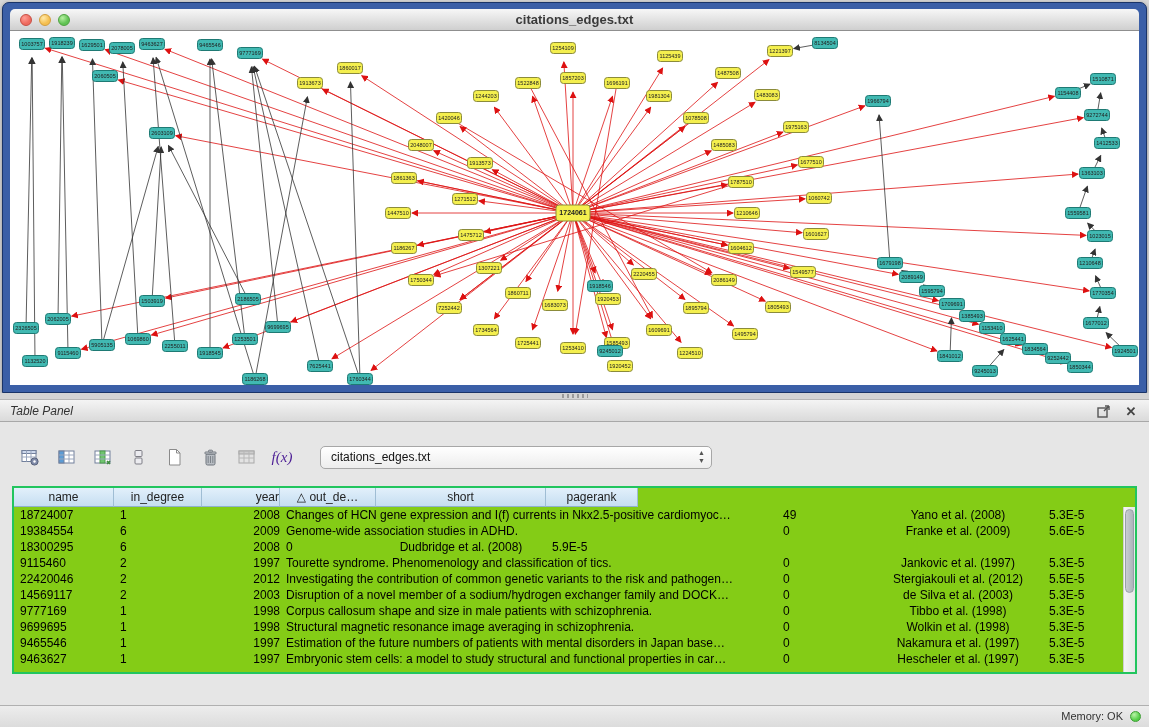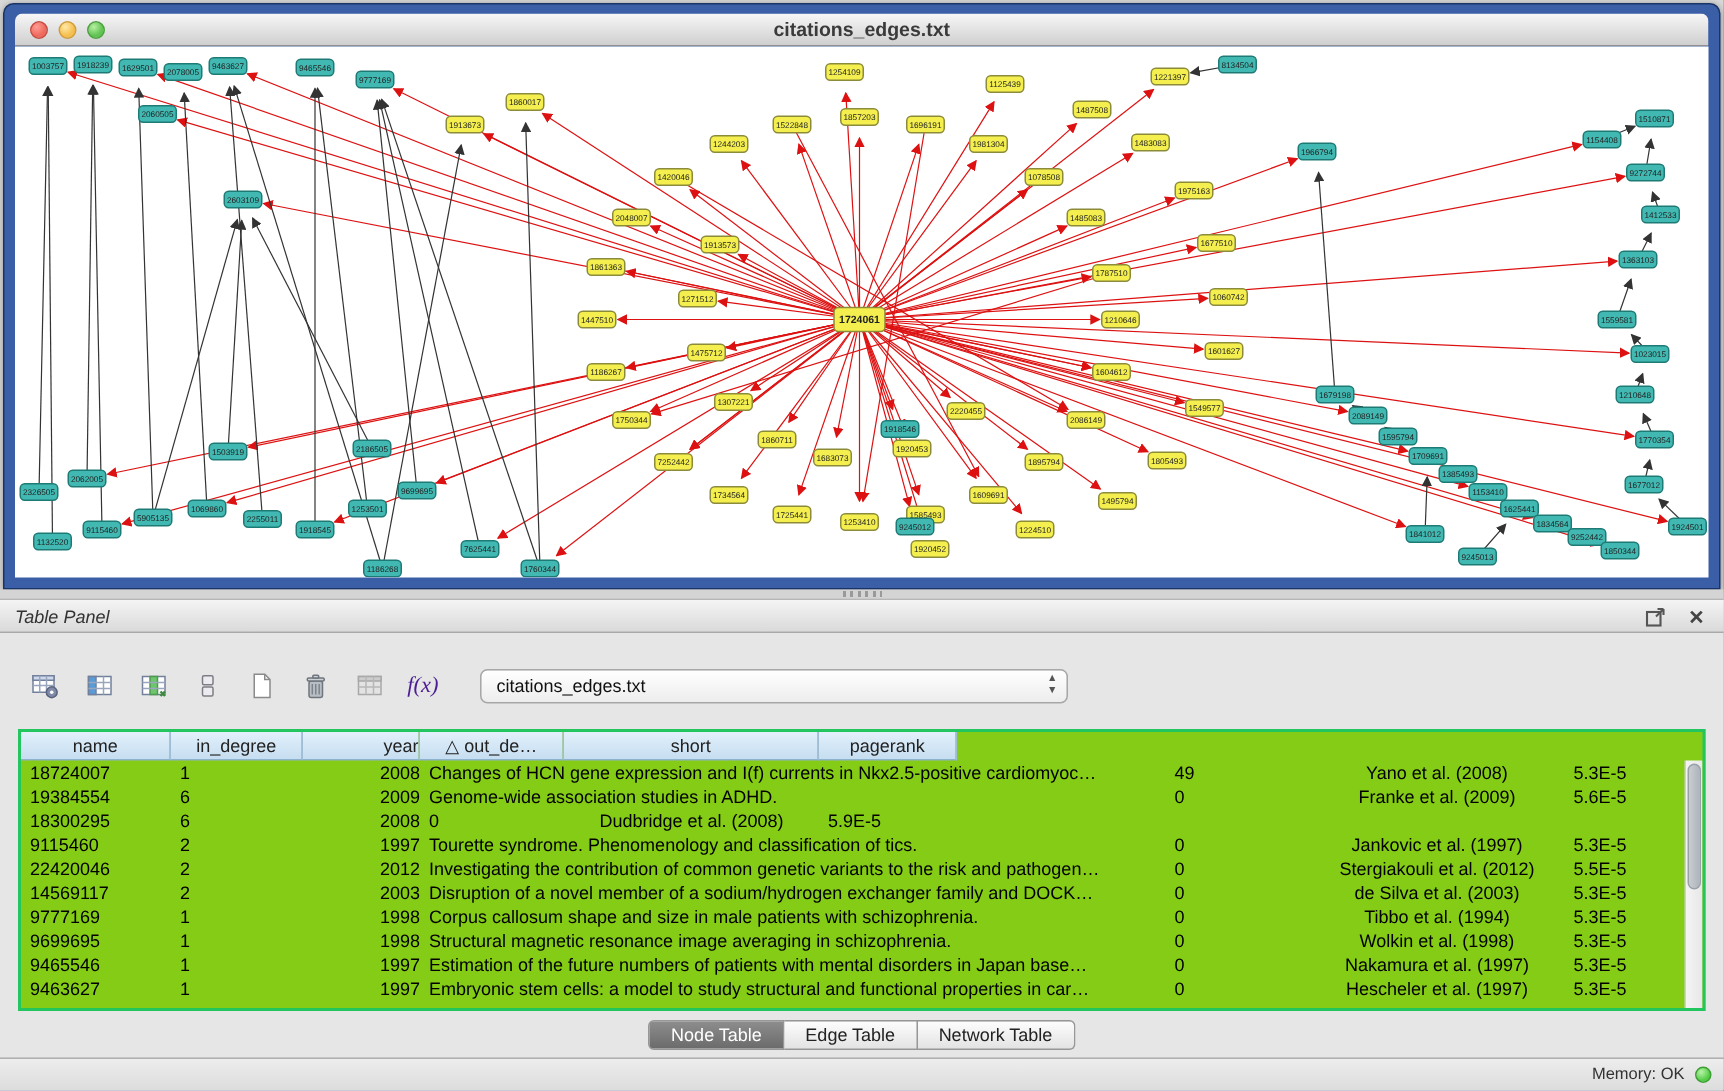--- a/index.html
+++ b/index.html
@@ -794,21 +794,21 @@
             <div class="td c4">0</div>
             <div class="td c5">de Silva et al. (2003)</div>
             <div class="td c6">5.3E-5</div>
           </div>
           <div class="tr">
             <div class="td c0">9777169</div>
             <div class="td c1">1</div>
             <div class="td c2">1998</div>
             <div class="td c3">Corpus callosum shape and size in male patients with schizophrenia.</div>
             <div class="td c4">0</div>
-            <div class="td c5">Tibbo et al. (1994)</div>
+            <div class="td c5">Tibbo et al. (1998)</div>
             <div class="td c6">5.3E-5</div>
           </div>
           <div class="tr">
             <div class="td c0">9699695</div>
             <div class="td c1">1</div>
             <div class="td c2">1998</div>
             <div class="td c3">Structural magnetic resonance image averaging in schizophrenia.</div>
             <div class="td c4">0</div>
             <div class="td c5">Wolkin et al. (1998)</div>
             <div class="td c6">5.3E-5</div>
@@ -830,20 +830,19 @@
             <div class="td c4">0</div>
             <div class="td c5">Hescheler et al. (1997)</div>
             <div class="td c6">5.3E-5</div>
           </div>
         </div>
       <div class="vscroll">
         <div class="vthumb"></div>
       </div>
     </div>
 
-    <div class="tabs"><button class="tab sel">Node Table</button><button class="tab">Edge Table</button><button class="tab">Network Table</button></div>
   </div>
 
   <div class="statusbar">
     <span class="mem">Memory: OK</span>
     <span class="memdot"></span>
   </div>
 </div>
 
 </body></html>

